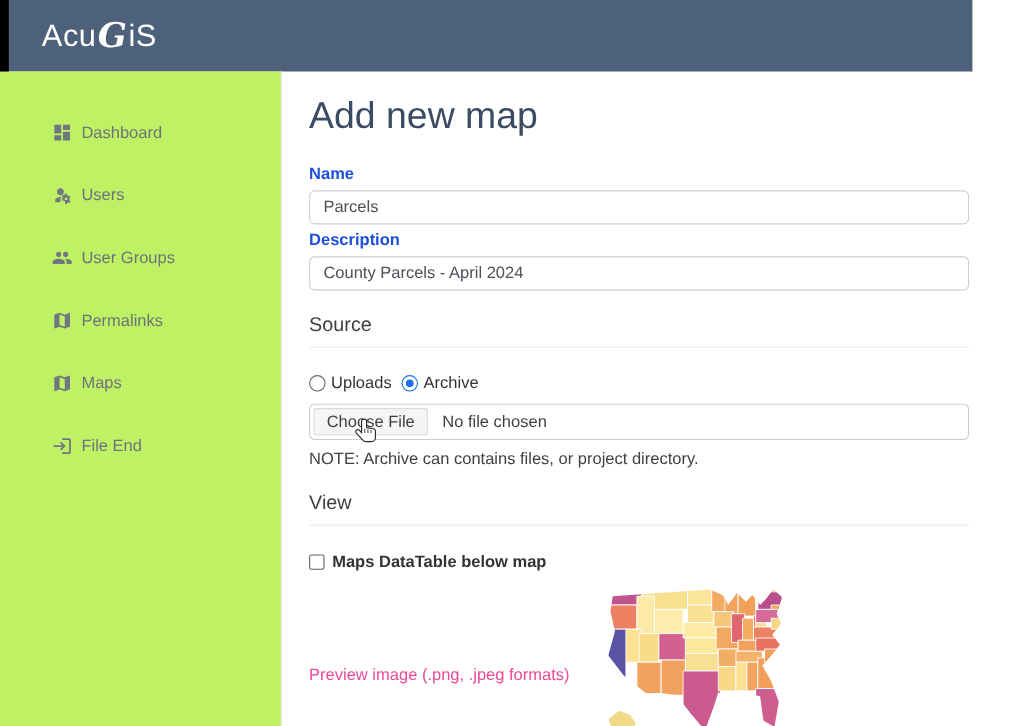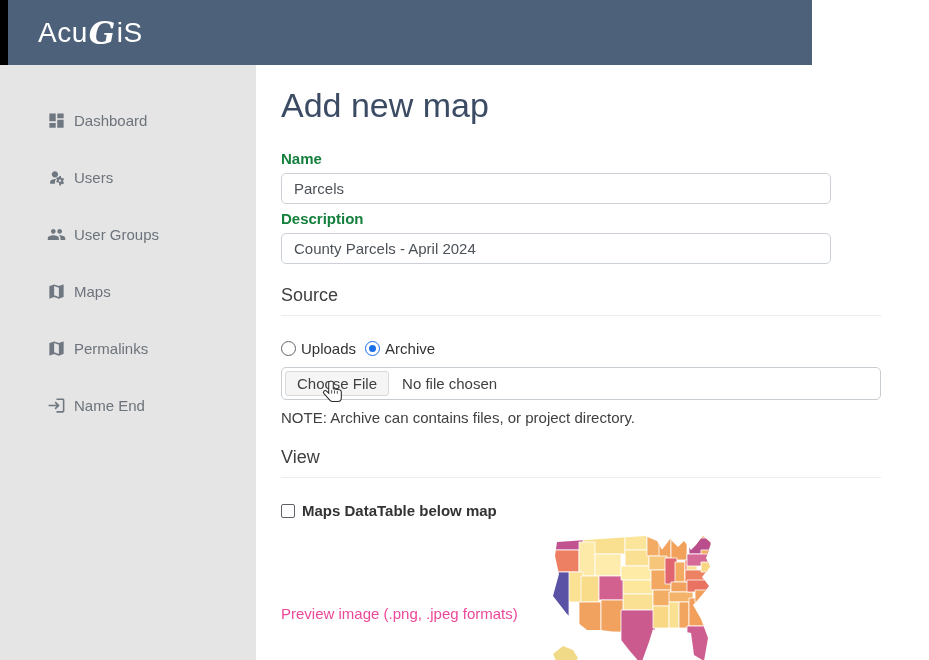--- a/index.html
+++ b/index.html
@@ -3,38 +3,38 @@
 <meta charset="utf-8">
 <style>
   * { margin:0; padding:0; box-sizing:border-box; }
   html,body { width:929px; height:660px; }
   body {
     font-family:"Liberation Sans", sans-serif;
     background:#ffffff; position:relative; overflow:hidden;
     color:#3a3a3a;
   }
   
-  .header { position:absolute; left:0; top:0; width:812px; height:65px; background:#4d617a; }
+  .header { position:absolute; left:0; top:0; width:884px; height:65px; background:#4d617a; }
   .black-strip { position:absolute; left:0; top:0; width:8px; height:65px; background:#000; z-index:2; }
   .logo { position:absolute; left:38px; top:0; height:65px; display:flex; align-items:center;
           color:#fff; font-size:28px; letter-spacing:.5px; cursor:default; }
   .logo .g { font-family:"DejaVu Serif", serif; font-style:italic; font-weight:700; font-size:31px; margin:0 1px; }
   
-  .sidebar { position:absolute; left:0; top:65px; width:256px; height:595px; background:#e5e5e5;
+  .sidebar { position:absolute; left:0; top:65px; width:256px; height:595px; background:#bef264;
              border-right:1px solid #e4e4e4; padding-top:45px; }
   .nav-item { display:flex; align-items:center; height:20px; margin:0 0 37px 47px; cursor:pointer; }
   .nav-item .ic { width:19px; height:19px; margin-right:8px; flex:none; }
   .nav-item .ic svg { width:19px; height:19px; fill:#6f7780; display:block; }
   .nav-item .lbl { font-size:15px; color:#6c737b; }
   
   .main { position:absolute; left:281px; top:65px; width:600px; }
   h1.page-title { margin-top:21px; font-size:34px; font-weight:500; color:#3b4b63; line-height:1.15; }
-  .field-label { display:block; margin-top:25px; font-size:15px; font-weight:700; color:#15803d; }
+  .field-label { display:block; margin-top:25px; font-size:15px; font-weight:700; color:#1d4ed8; }
   .field-label.second { margin-top:6px; }
-  .text-input { margin-top:6px; width:550px; height:31px; border:1px solid #cbd0d6; border-radius:5px;
+  .text-input { margin-top:6px; width:600px; height:31px; border:1px solid #cbd0d6; border-radius:5px;
                 padding:0 12px; font-size:15px; color:#4c5258; font-family:"Liberation Sans",sans-serif;
                 background:#fff; outline:none; display:block; }
   h2.section { margin-top:21px; font-size:18px; font-weight:400; color:#3f3f3f;
                padding-bottom:9px; border-bottom:1px solid #ececec; }
   
   .radio-row { margin-top:24px; display:flex; align-items:center; font-size:15px; font-weight:400; color:#333; }
   .radio { width:15px; height:15px; border:1.5px solid #5f6368; border-radius:50%; display:inline-block;
            margin-right:5px; position:relative; background:#fff; cursor:pointer; flex:none; }
   .radio.checked { border-color:#1a6fe8; }
   .radio.checked::after { content:""; position:absolute; left:50%; top:50%; width:7px; height:7px;
@@ -99,39 +99,39 @@
       </span>
     <span class="lbl">User Groups</span>
   </div>
 
   <div class="nav-item">
     <span class="ic">
         <svg viewBox="0 0 24 24">
           <path d="M20.5 3l-.16.03L15 5.1 9 3 3.36 4.9c-.21.07-.36.25-.36.48V20.5c0 .28.22.5.5.5l.16-.03L9 18.9l6 2.1 5.64-1.9c.21-.07.36-.25.36-.48V3.5c0-.28-.22-.5-.5-.5zM15 19l-6-2.11V5l6 2.11V19z"></path>
         </svg>
       </span>
+    <span class="lbl">Permalinks</span>
+  </div>
+
+  <div class="nav-item">
+    <span class="ic">
+        <svg viewBox="0 0 24 24">
+          <path d="M20.5 3l-.16.03L15 5.1 9 3 3.36 4.9c-.21.07-.36.25-.36.48V20.5c0 .28.22.5.5.5l.16-.03L9 18.9l6 2.1 5.64-1.9c.21-.07.36-.25.36-.48V3.5c0-.28-.22-.5-.5-.5zM15 19l-6-2.11V5l6 2.11V19z"></path>
+        </svg>
+      </span>
     <span class="lbl">Maps</span>
   </div>
 
   <div class="nav-item">
     <span class="ic">
         <svg viewBox="0 0 24 24">
-          <path d="M20.5 3l-.16.03L15 5.1 9 3 3.36 4.9c-.21.07-.36.25-.36.48V20.5c0 .28.22.5.5.5l.16-.03L9 18.9l6 2.1 5.64-1.9c.21-.07.36-.25.36-.48V3.5c0-.28-.22-.5-.5-.5zM15 19l-6-2.11V5l6 2.11V19z"></path>
-        </svg>
-      </span>
-    <span class="lbl">Permalinks</span>
-  </div>
-
-  <div class="nav-item">
-    <span class="ic">
-        <svg viewBox="0 0 24 24">
           <path d="M11 7L9.6 8.4l2.6 2.6H2v2h10.2l-2.6 2.6L11 17l5-5-5-5zm9 12h-8v2h8c1.1 0 2-.9 2-2V5c0-1.1-.9-2-2-2h-8v2h8v14z"></path>
         </svg>
       </span>
-    <span class="lbl">Name End</span>
+    <span class="lbl">File End</span>
   </div>
 
 </div>
 
 <div class="main">
 
   <h1 class="page-title">Add new map</h1>
 
   <label class="field-label">Name</label>
   <input class="text-input" type="text" value="Parcels" style="">

